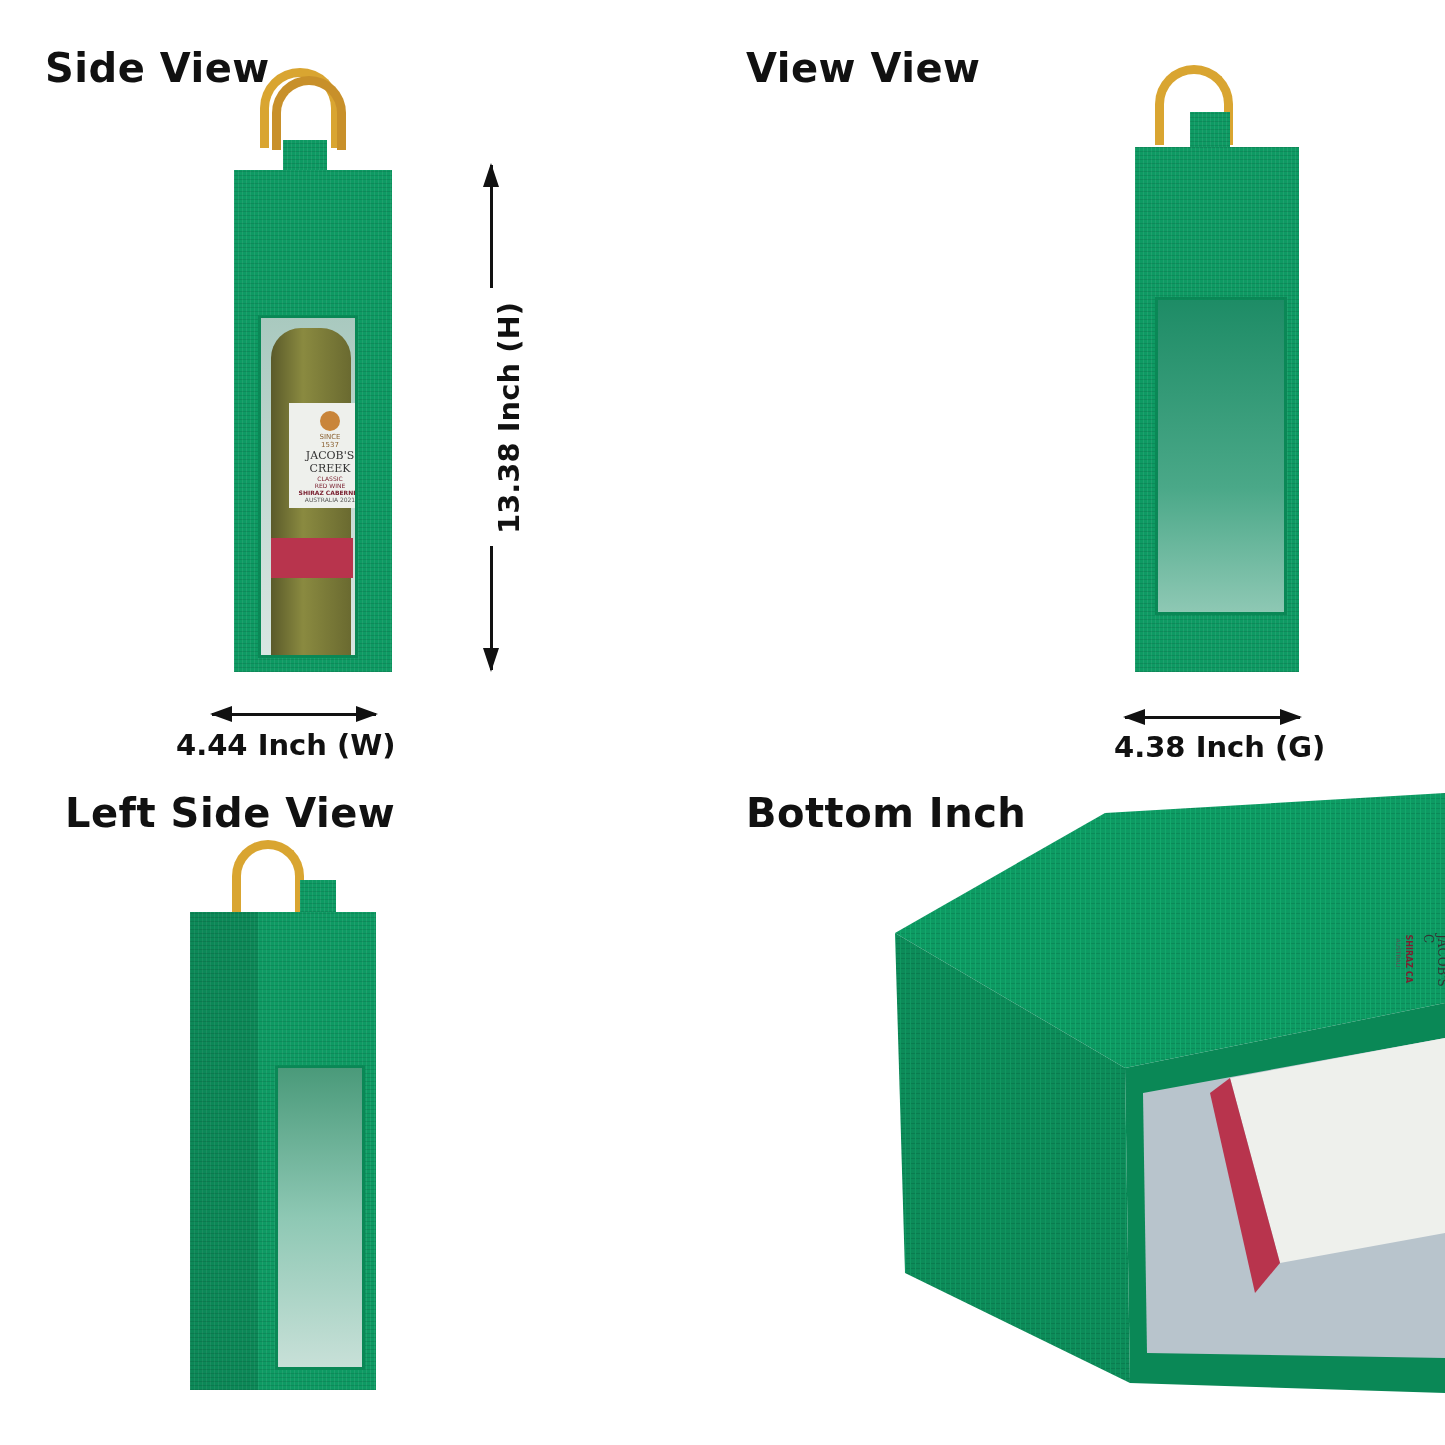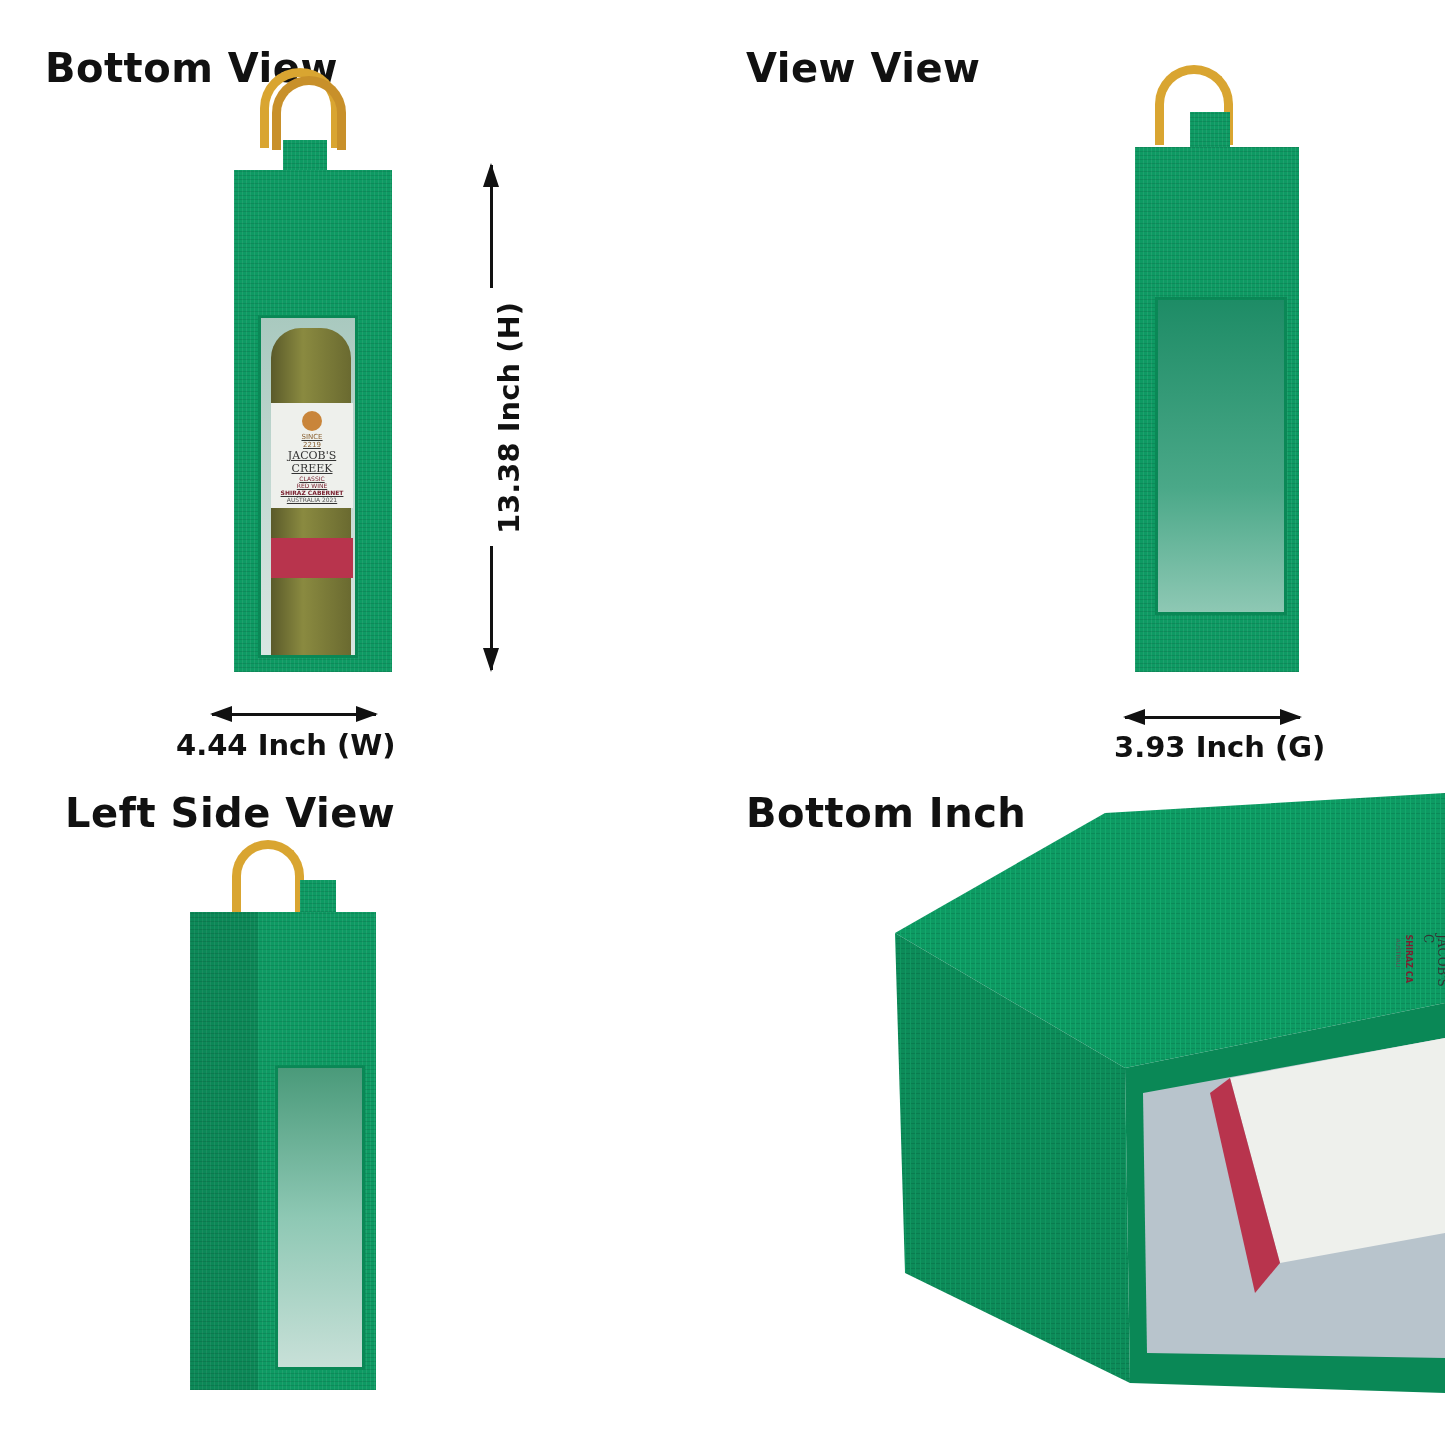--- a/index.html
+++ b/index.html
@@ -26,33 +26,33 @@
   .label{position:absolute;background:#eef0ec;text-align:center;color:#333;}
   .label-red{position:absolute;background:#b8344d;}
   .lbl-brand{font-family:"DejaVu Serif","Liberation Serif",serif;font-size:11px;color:#333;display:block;}
   .lbl-small{font-size:6px;display:block;color:#7a2030;}
   .lbl-since{font-size:7px;display:block;color:#8a6030;}
   .rot{position:absolute;transform:rotate(-90deg);transform-origin:center;}
 </style>
 </head>
 <body>
 
-<div class="title" style="left:45px;top:45px;">Bottom View</div>
+<div class="title" style="left:45px;top:45px;">Side View</div>
 
 <div>
   <div class="handle" style="left:260px;top:68px;width:80px;height:80px;"></div>
   <div class="handle" style="left:272px;top:76px;width:74px;height:74px;border-color:#c8902a;"></div>
   <div class="tab jute" style="left:283px;top:140px;width:44px;height:36px;"></div>
   <div class="jute" style="position:absolute;left:234px;top:170px;width:158px;height:502px;"></div>
   <div class="window" style="left:258px;top:315px;width:100px;height:343px;">
     <div class="bottle" style="left:10px;top:10px;width:80px;height:340px;"></div>
-    <div class="label" style="left:10px;top:85px;width:82px;height:105px;text-decoration:underline;">
+    <div class="label" style="left:28px;top:85px;width:82px;height:105px;">
       <div style="width:20px;height:20px;margin:8px auto 2px;border-radius:50%;background:#c9853a;"></div>
       <span class="lbl-since">SINCE</span>
-      <span class="lbl-since">2219</span>
+      <span class="lbl-since">1537</span>
       <span class="lbl-brand">JACOB'S CREEK</span>
       <span class="lbl-small">CLASSIC</span>
       <span class="lbl-small">RED WINE</span>
       <span class="lbl-small" style="font-weight:bold;">SHIRAZ CABERNET</span>
       <span class="lbl-small" style="color:#555;">AUSTRALIA 2021</span>
     </div>
     <div class="label-red" style="left:10px;top:220px;width:82px;height:40px;"></div>
   </div>
 </div>
 
@@ -66,21 +66,21 @@
 <div class="title" style="left:746px;top:45px;">View View</div>
 
 <div>
   <div class="handle" style="left:1155px;top:65px;width:78px;height:80px;"></div>
   <div class="tab jute" style="left:1190px;top:112px;width:40px;height:50px;"></div>
   <div class="jute" style="position:absolute;left:1135px;top:147px;width:164px;height:525px;"></div>
   <div class="window" style="left:1155px;top:297px;width:132px;height:318px;background:linear-gradient(180deg,#1e8c66,#4aa888 60%,#8ec8b4);"></div>
 </div>
 
 <div class="arrow-h" style="left:1125px;top:716px;width:175px;"></div>
-<div class="dim" style="left:1114px;top:730px;">3.93 Inch (G)</div>
+<div class="dim" style="left:1114px;top:730px;">4.38 Inch (G)</div>
 
 <div class="title" style="left:45px;top:790px;margin-left:20px;">Left Side View</div>
 
 <div>
   <div class="handle" style="left:232px;top:840px;width:72px;height:85px;"></div>
   <div class="tab jute" style="left:300px;top:880px;width:36px;height:40px;"></div>
   <div class="jute" style="position:absolute;left:190px;top:912px;width:68px;height:478px;filter:brightness(0.88);"></div>
   <div class="jute" style="position:absolute;left:258px;top:912px;width:118px;height:478px;"></div>
   <div class="window" style="left:275px;top:1065px;width:90px;height:305px;background:linear-gradient(180deg,#4a9a7a,#8ec8b4 50%,#c8e0d8);"></div>
 </div>

